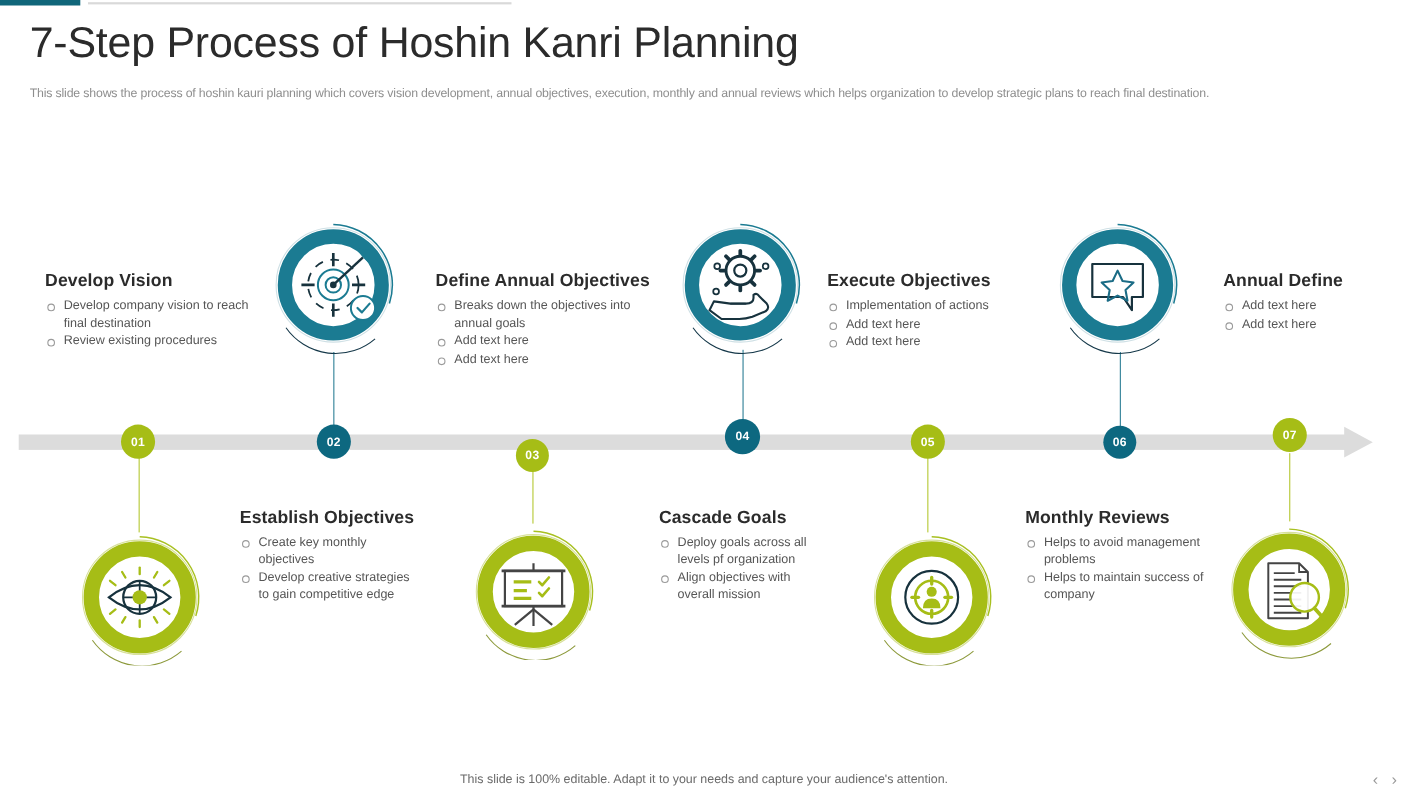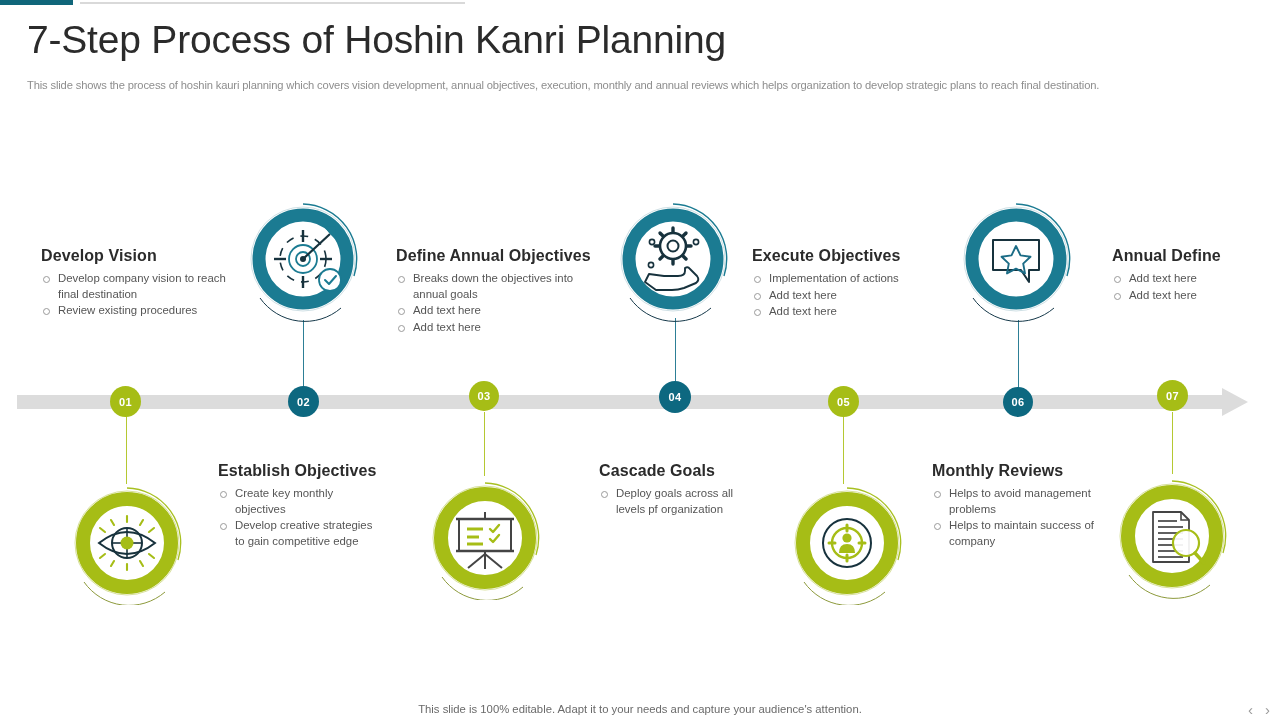--- a/index.html
+++ b/index.html
@@ -114,21 +114,21 @@
   <div class="stem green" style="left:843px; top:412px; height:72px;"></div>
   <div class="stem teal" style="left:1018px; top:320px; height:70px;"></div>
   <div class="stem green" style="left:1172px; top:412px; height:62px;"></div>
 
   <div class="badge green" style="left:110px; top:386px; width:31px; height:31px;">
     <span>01</span>
   </div>
   <div class="badge teal" style="left:288px; top:386px; width:31px; height:31px;">
     <span>02</span>
   </div>
-  <div class="badge green" style="left:469px; top:381px; width:30px; height:30px;">
+  <div class="badge green" style="left:469px; top:399px; width:30px; height:30px;">
     <span>03</span>
   </div>
   <div class="badge teal" style="left:659px; top:381px; width:32px; height:32px;">
     <span>04</span>
   </div>
   <div class="badge green" style="left:828px; top:386px; width:31px; height:31px;">
     <span>05</span>
   </div>
   <div class="badge teal" style="left:1003px; top:387px; width:30px; height:30px;">
     <span>06</span>
@@ -345,20 +345,21 @@
     <ul>
       <li>Create  key monthly objectives</li>
       <li>Develop  creative strategies to gain competitive  edge</li>
     </ul>
   </div>
 
   <div class="block" style="left:599px; top:462px; width:152px;">
     <h3>Cascade Goals</h3>
     <ul>
       <li>Deploy goals across all levels  pf organization</li>
+      <li>Align objectives  with overall  mission</li>
     </ul>
   </div>
 
   <div class="block" style="left:932px; top:462px; width:175px;">
     <h3>Monthly Reviews</h3>
     <ul>
       <li>Helps  to avoid management  problems</li>
       <li>Helps  to maintain success of company</li>
     </ul>
   </div>

